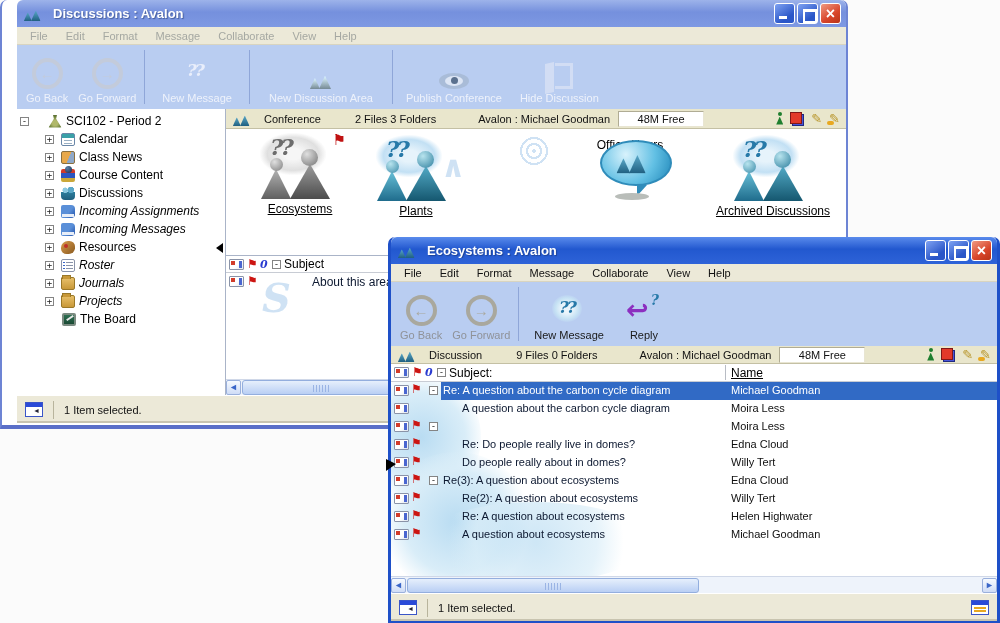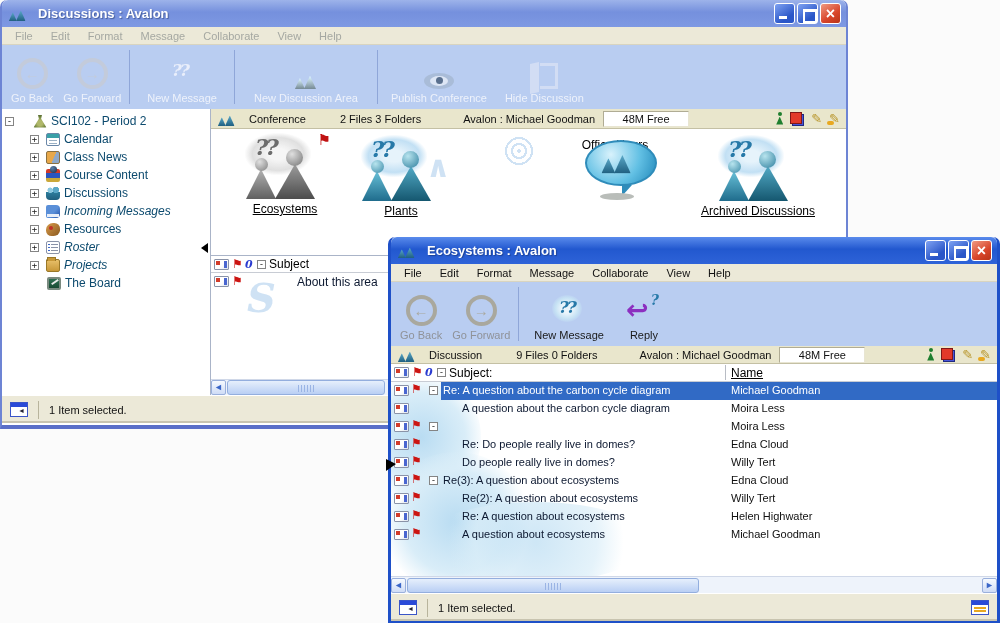--- a/index.html
+++ b/index.html
@@ -1,21 +1,21 @@
 <!DOCTYPE html>
 <html><head>
 <meta charset="utf-8">
 <style>
   * { box-sizing: border-box; margin: 0; padding: 0; }
   body { margin:0; font-family:"Liberation Sans","DejaVu Sans",sans-serif; }
   .desktop { position:relative; width:1000px; height:623px; background:#fbfbfb; overflow:hidden; }
 
   
   .win { position:absolute; background:#fff; }
-  .main-win { left:0; top:0; width:848px; height:429px; border-left:2px solid #6d84d4; border-right:2px solid #6d84d4; border-bottom:4px solid #5a6fc8; border-radius:7px 7px 0 0; }
+  .main-win { left:0; top:0; width:848px; height:429px; border-left:2px solid #6d84d4; border-right:2px solid #6d84d4; border-bottom:4px solid #5a6fc8; border-radius:7px 7px 0 0;padding-left:15px; }
   .child-win { left:388px; top:237px; width:612px; height:386px; border-left:3px solid #1e50c8; border-right:3px solid #1e50c8; border-bottom:4px solid #1e50c8; border-radius:7px 7px 0 0; z-index:10; }
 
   .titlebar { height:27px; display:flex; align-items:center; padding:0 5px 0 6px; border-radius:6px 6px 0 0; }
   .titlebar.inactive { background:linear-gradient(180deg,#9db3ea,#7590dd 45%,#7e99e3); }
   .titlebar.active { background:linear-gradient(180deg,#5a8bec,#2258cf 45%,#2e63d8); }
   .title-text { color:#fff; font-weight:bold; font-size:13px; margin-left:6px; flex:1; text-shadow:1px 1px 1px rgba(20,40,90,.5); white-space:nowrap; overflow:hidden; }
   .tb-btns { display:flex; gap:2px; }
   .cap { width:21px; height:21px; border:1px solid #fff; border-radius:3px; display:flex; align-items:center; justify-content:center; position:relative; }
   .cap.minb, .cap.maxb { background:linear-gradient(145deg,#7fa2f2,#2a56c8 70%); }
   .cap.closeb { background:linear-gradient(145deg,#f09a82,#d8452a 60%,#b83418); }
@@ -62,21 +62,21 @@
   .duo.pale { filter:saturate(.2) brightness(1.6); }
   .duo.small { transform:scale(.8); transform-origin:left center; }
 
   
   .content { position:relative; display:flex; height:286px; background:#fff; }
   .tree { width:209px; border-right:1px solid #aab4c8; padding-top:3px; position:relative; font-size:12px; overflow:hidden; }
   .trow { display:flex; align-items:center; height:18px; padding-left:28px; white-space:nowrap; }
   .trow.root { padding-left:3px; }
   .trow.root .ti { margin-left:12px; }
   .trow.leaf { padding-left:45px; }
-  .trow .lab { margin-left:4px; color:#0c4a6e; }
+  .trow .lab { margin-left:4px; color:#000000; }
   .trow .lab.it { font-style:italic; }
   .pm { width:9px; height:9px; border:1px solid #848484; background:#fff; position:relative; flex:none; }
   .pm::before { position:absolute; left:0; right:0; top:-2px; text-align:center; font:9px/11px "DejaVu Sans Mono",monospace; color:#222; }
   .pm.plus::before { content:"+"; }
   .pm.minus::before { content:"-"; }
   .trow .pm { margin-right:7px; }
   .collapse-arrow { position:absolute; right:2px; top:134px; width:0; height:0; border-right:7px solid #000; border-top:5px solid transparent; border-bottom:5px solid transparent; }
 
   .ti { width:14px; height:13px; flex:none; border-radius:2px; position:relative; }
   .ti-flask { background:radial-gradient(circle at 50% 62%,#b0b86a 25%,#6a7f3a 60%,#41522a); clip-path:polygon(35% 0,65% 0,58% 32%,96% 100%,4% 100%,42% 32%); }
@@ -272,31 +272,41 @@
           <span class="lab">Course Content</span>
         </div>
         <div class="trow">
           <span class="pm plus"></span>
           <span class="ti ti-duo"></span>
           <span class="lab">Discussions</span>
         </div>
         <div class="trow">
           <span class="pm plus"></span>
           <span class="ti ti-book"></span>
+          <span class="lab it">Incoming Assignments</span>
+        </div>
+        <div class="trow">
+          <span class="pm plus"></span>
+          <span class="ti ti-book"></span>
           <span class="lab it">Incoming Messages</span>
         </div>
         <div class="trow">
           <span class="pm plus"></span>
           <span class="ti ti-res"></span>
           <span class="lab">Resources</span>
         </div>
         <div class="trow">
           <span class="pm plus"></span>
           <span class="ti ti-roster"></span>
           <span class="lab it">Roster</span>
+        </div>
+        <div class="trow">
+          <span class="pm plus"></span>
+          <span class="ti ti-folder"></span>
+          <span class="lab it">Journals</span>
         </div>
         <div class="trow">
           <span class="pm plus"></span>
           <span class="ti ti-folder"></span>
           <span class="lab it">Projects</span>
         </div>
         <div class="trow leaf">
           <span class="ti ti-board"></span>
           <span class="lab">The Board</span>
         </div>
@@ -502,21 +512,21 @@
       </div>
       <div class="mrow">
         <span class="env"></span>
         <span class="flagg"></span>
         <span class="subj ind1">Re: Do people really live in domes?</span>
         <span class="mname">Edna Cloud</span>
       </div>
       <div class="mrow">
         <span class="env"></span>
         <span class="flagg"></span>
-        <span class="subj ind1">Do people really live in domes?</span>
+        <span class="subj ind1">Do people really about in domes?</span>
         <span class="mname">Willy Tert</span>
       </div>
       <div class="mrow">
         <span class="env"></span>
         <span class="flagg"></span>
         <span class="pm minus"></span>
         <span class="subj">Re(3): A question about ecosystems</span>
         <span class="mname">Edna Cloud</span>
       </div>
       <div class="mrow">

